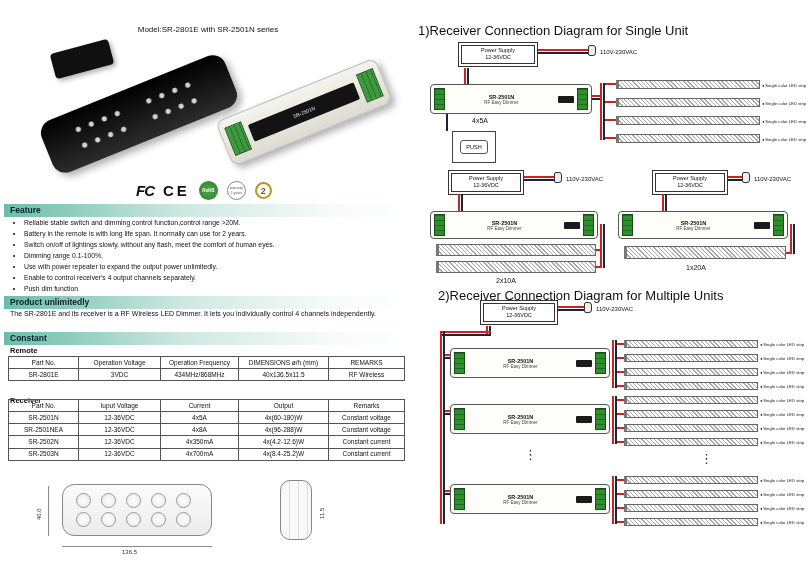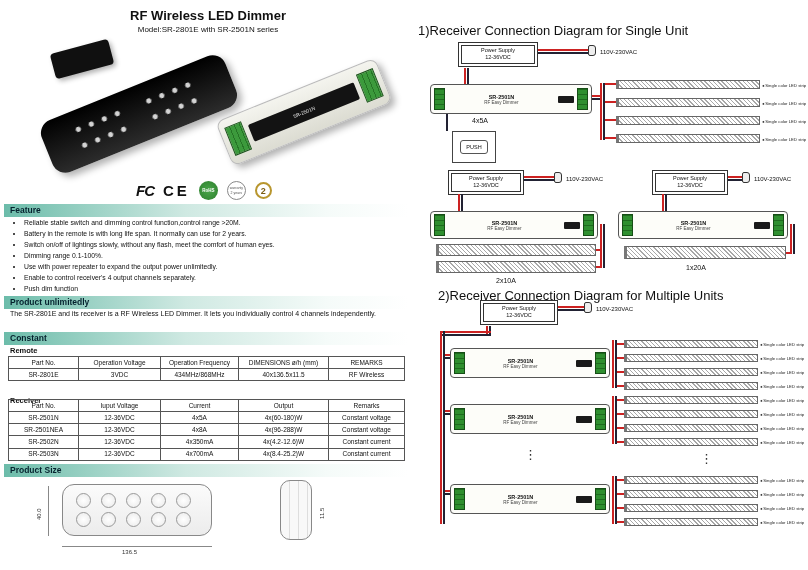--- a/index.html
+++ b/index.html
@@ -89,21 +89,20 @@
   .cfg { font-size:7px; }
   .pushbox { border:1px solid #444; background:#fff; display:flex; align-items:center; justify-content:center; }
   .pushbtn { border:1px solid #555; border-radius:3px; padding:3px 5px; font-size:5.5px; }
   .dots { font-size:13px; color:#333; line-height:1; }
 </style>
 </head>
 <body>
 
 <div class="page">
 
-  <div class="abs title">RF Wireless LED Dimmer</div>
   <div class="abs subtitle">Model:SR-2801E with SR-2501N series</div>
 
   <div>
     <div class="abs battery-cover"></div>
     <div class="abs remote-photo">
       <div class="btn-grid g1"></div>
       <div class="btn-grid g2"></div>
     </div>
     <div class="abs receiver-photo">
       <div class="rterm"></div>
@@ -208,21 +207,20 @@
     <tr>
       <td>SR-2503N</td>
       <td>12-36VDC</td>
       <td>4x700mA</td>
       <td>4x(8.4-25.2)W</td>
       <td>Constant current</td>
     </tr>
   </tbody>
     </table>
 
-  <div class="abs secbar" style="left:4px;top:464px;width:404px">Product Size</div>
 
   <div>
     <div class="abs psz-front">
       <div class="pszcircles">
         <span></span>
           <span></span>
           <span></span>
           <span></span>
           <span></span>
           <span></span>

